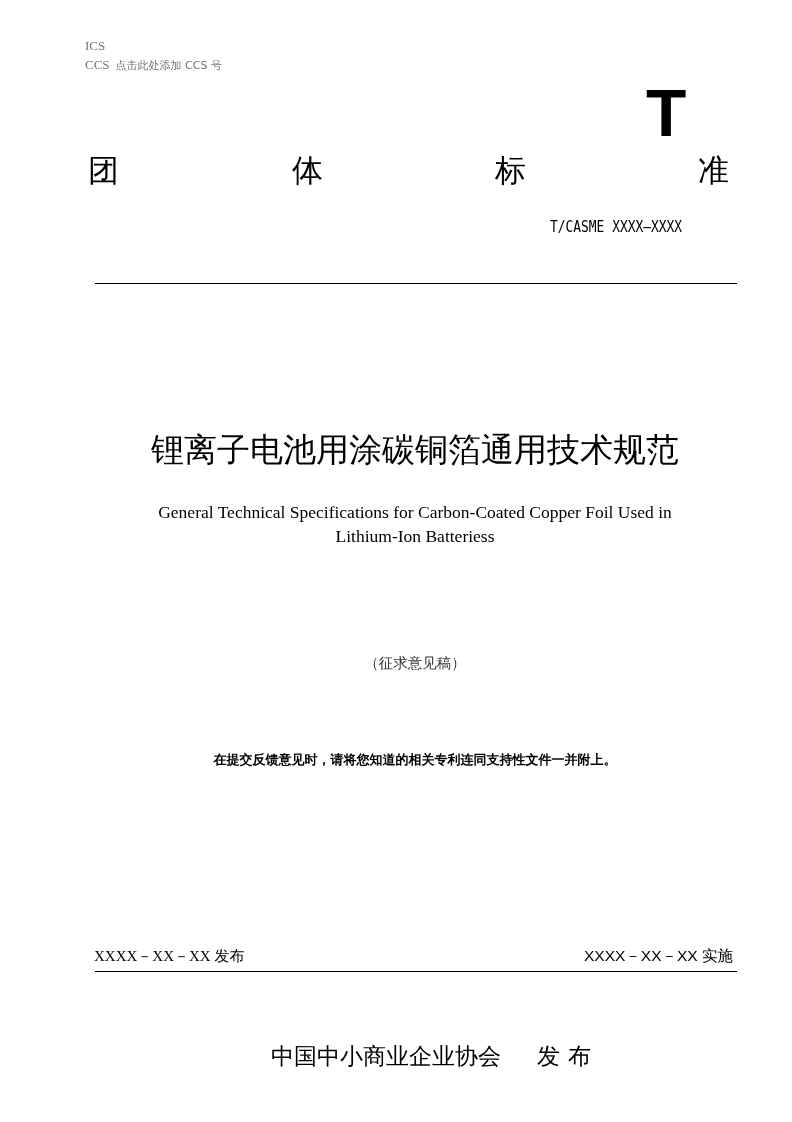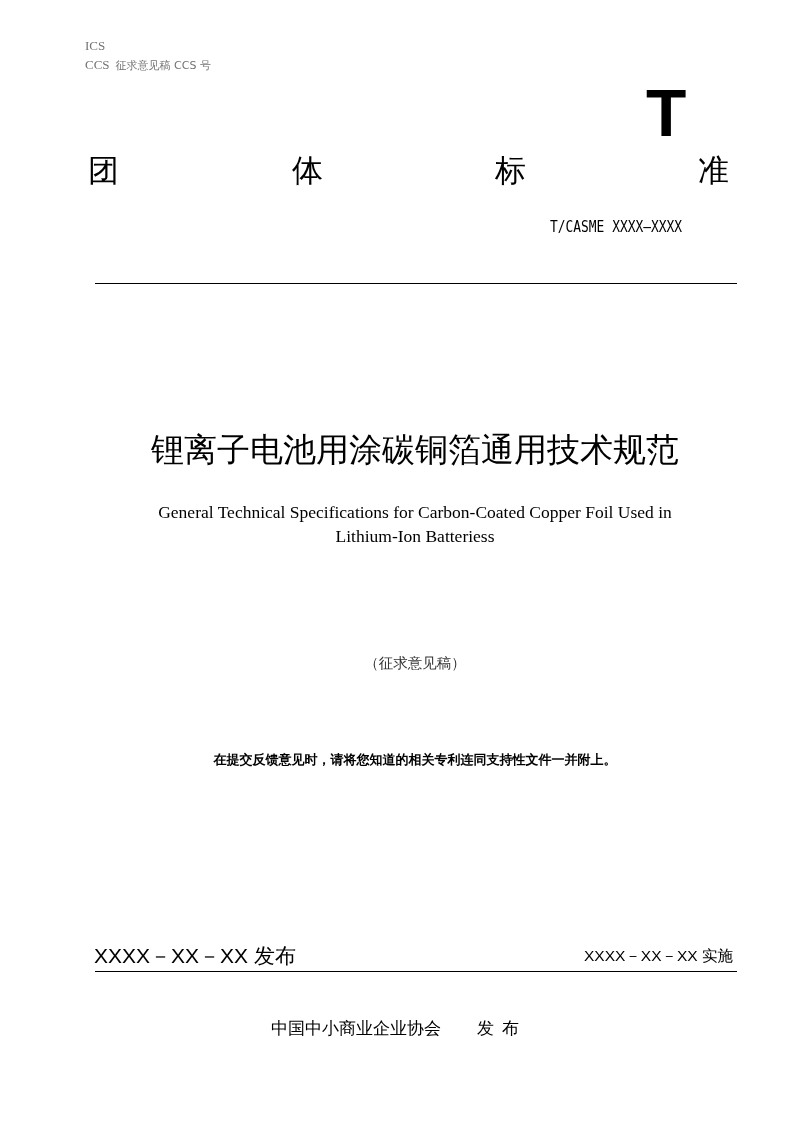--- a/index.html
+++ b/index.html
@@ -111,59 +111,59 @@
       text-align: center;
       font-family: "DejaVu Sans", sans-serif;
       font-weight: bold;
       font-size: 13px;
       line-height: 20px;
     }
 
     .pub-date {
       left: 94px;
       top: 945px;
-      font-family: Liberation Sans, sans-serif;
-      font-size: 21px;
+      font-family: Liberation Serif, serif;
+      font-size: 15px;
       line-height: 22px;
     }
     .impl-date {
       left: 584px;
       top: 945px;
       font-family: Liberation Sans, sans-serif;
       font-size: 15.5px;
       line-height: 22px;
     }
 
     .rule-bottom {
       left: 95px;
       top: 971px;
       width: 642px;
       height: 1px;
       background: #000;
     }
 
     .issuer {
       left: 271px;
-      top: 1016px;
+      top: 1044px;
       font-family: "DejaVu Sans", sans-serif;
-      font-size: 17px;
+      font-size: 23px;
       line-height: 24px;
       white-space: pre;
     }
     .issuer .issue-word {
       margin-left: 36px;
       letter-spacing: 8px;
     }
   </style>
 </head>
 <body>
 
 <div class="abs ics">ICS</div>
 <div class="abs ccs">
-  <span>CCS</span><span class="ccs-note">征求意见稿 CCS 号</span>
+  <span>CCS</span><span class="ccs-note">点击此处添加 CCS 号</span>
 </div>
 
 <div class="abs big-t">T</div>
 
 <div class="abs std-char c1">团</div>
 <div class="abs std-char c2">体</div>
 <div class="abs std-char c3">标</div>
 <div class="abs std-char c4">准</div>
 
 <div class="abs std-code">T/CASME XXXX—XXXX</div>

